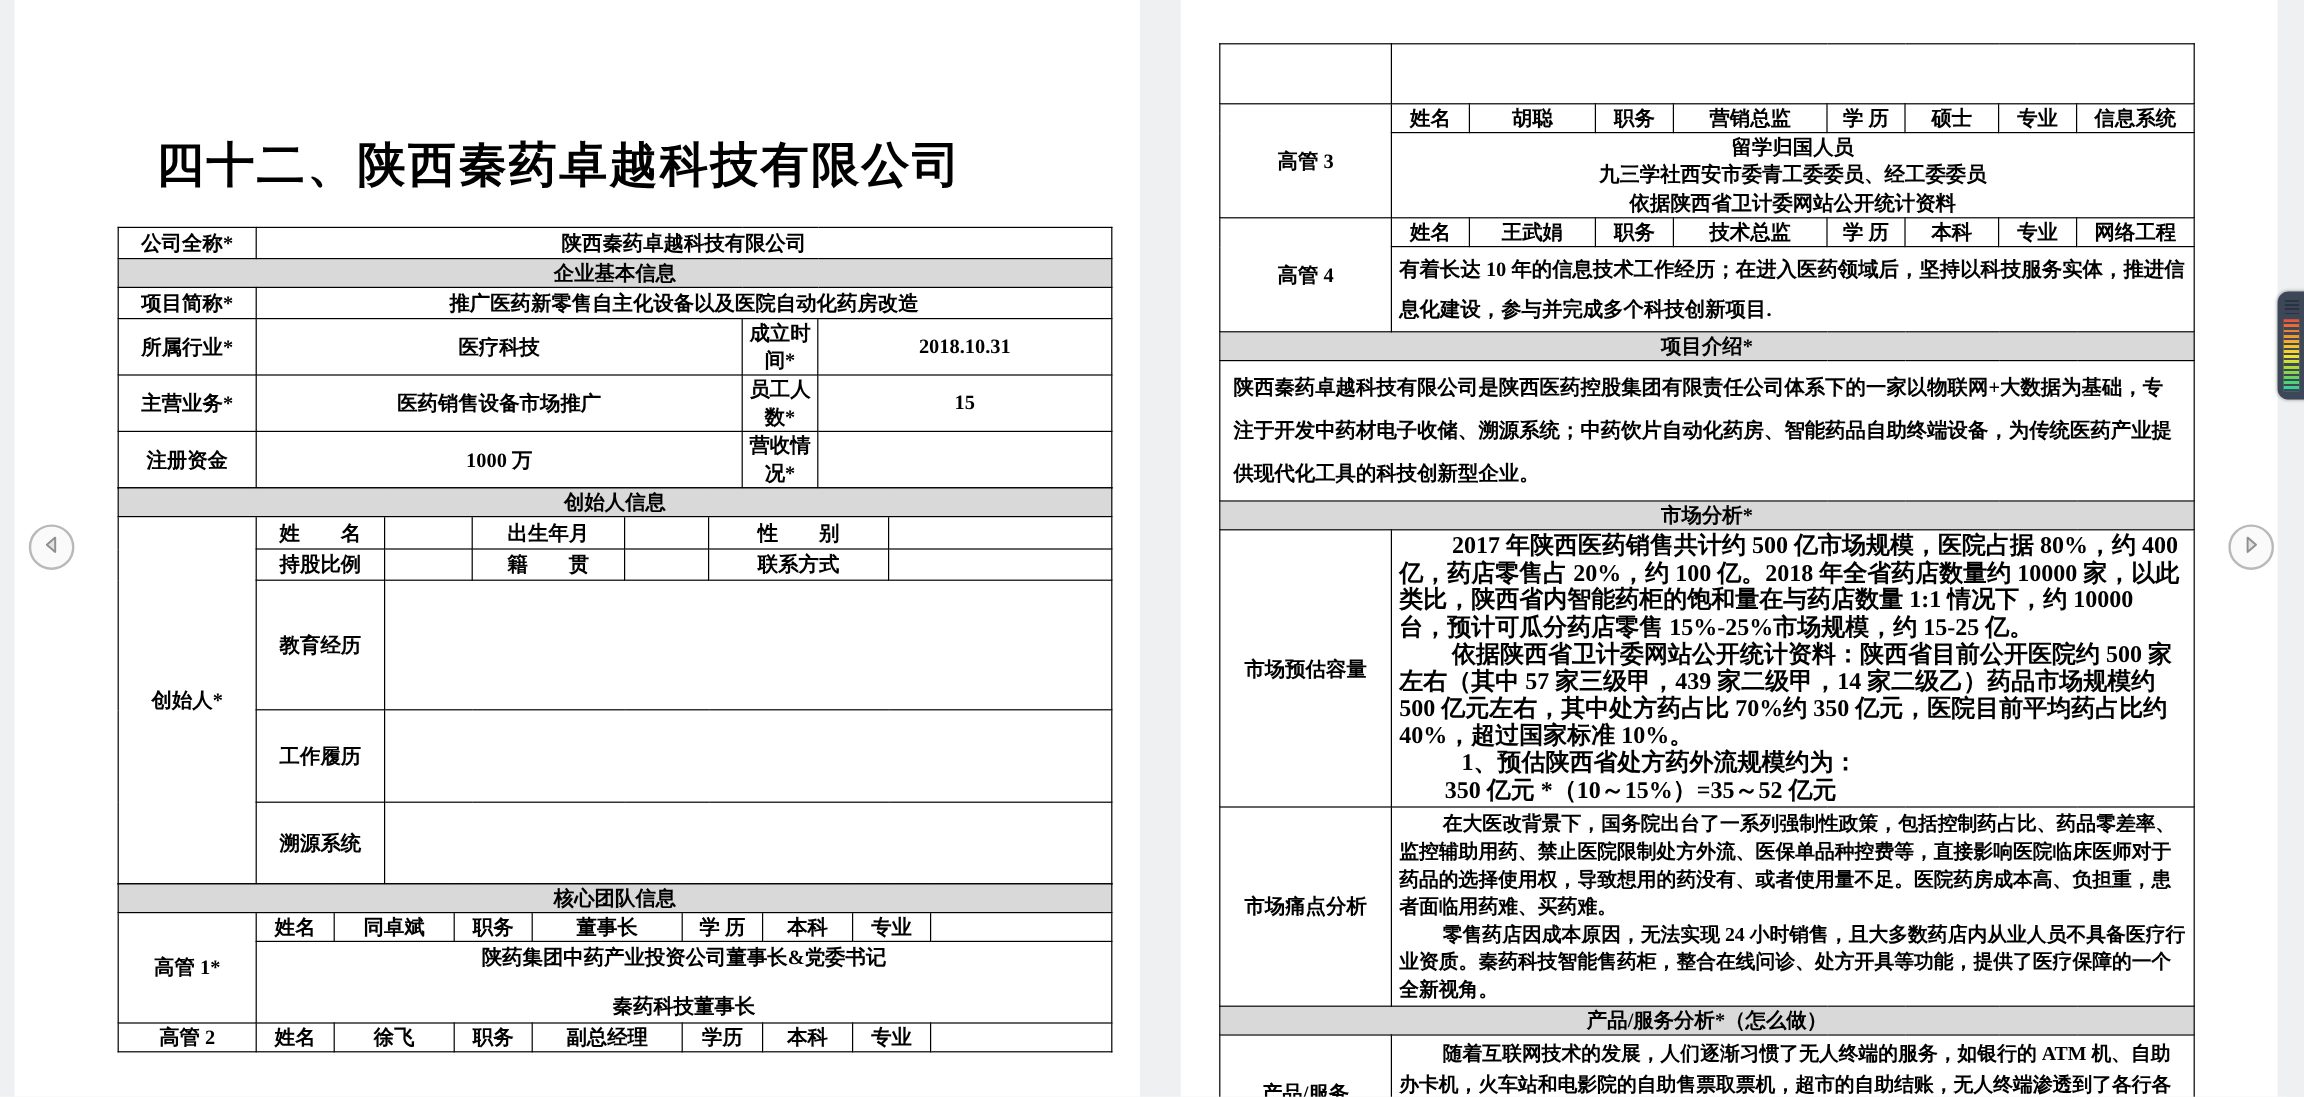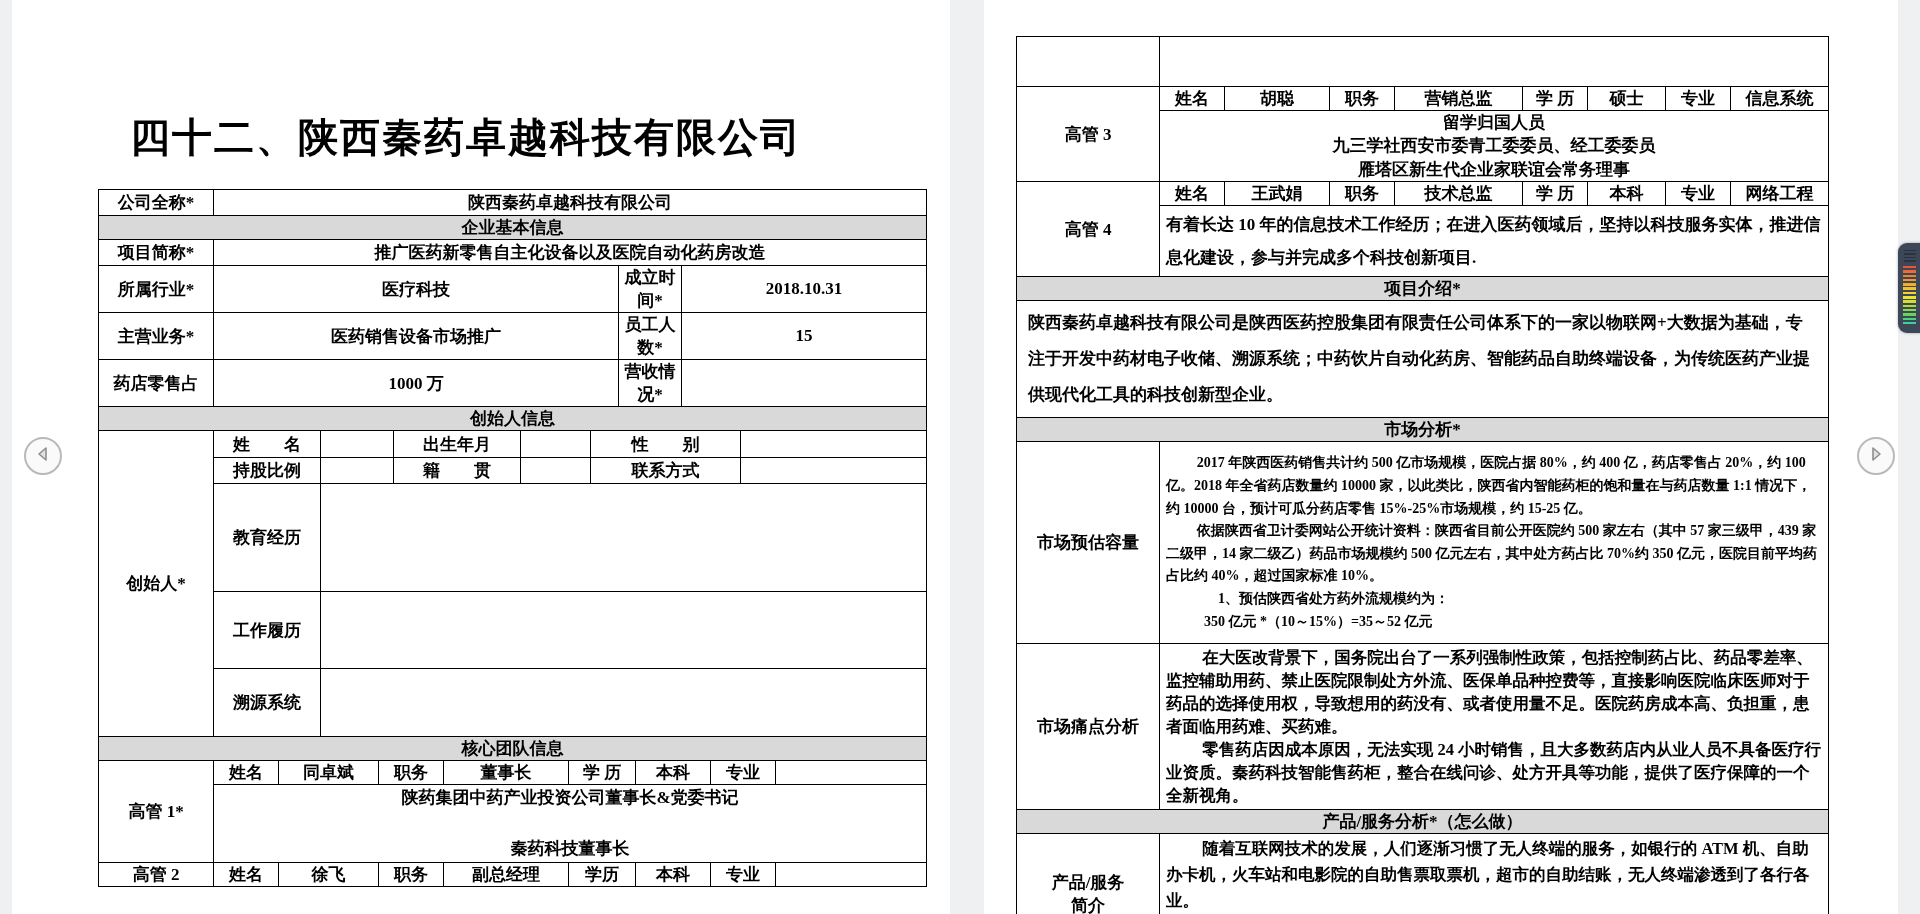--- a/index.html
+++ b/index.html
@@ -16,31 +16,31 @@
   table.doc td{border:1px solid #000;text-align:center;vertical-align:middle;padding:0 3px;overflow:hidden;}
   .tblwrap{position:absolute;}
   #tblL{left:86px;top:190px;width:828px;}
   #tblR{left:32px;top:37px;width:812px;}
   table.tL{width:828px;margin-top:-1px;}
   table.tR{width:812px;margin-top:-1px;}
   td.hdr{background:#d9d9d9;}
 
   .para{margin:0;text-align:left;font-weight:bold;}
   .p-proj{font-size:17px;line-height:36px;padding:2px 5px;}
-  .p-cap{font-size:14px;line-height:22.6px;}
+  .p-cap{font-size:20px;line-height:22.6px;}
   .p-pain{font-size:16.5px;line-height:23px;}
   .p-prod{font-size:16.5px;line-height:26px;}
   .p-exec4{font-size:17px;line-height:33px;}
   .indent{text-indent:2.2em;}
   .pl3{padding-left:52px;}
   .pl2{padding-left:38px;}
   .padcell{padding:2px 6px !important;}
 
   .desc2 div{line-height:26px;}
-  .desc2 div + div{margin-top:25px;}
+  .desc2 div + div{margin-top:15px;}
   .desc3 div{line-height:23.4px;}
 
   
   .navbtn{position:absolute;width:38px;height:38px;border-radius:50%;border:2px solid #b9b9b9;
       background:rgba(250,250,250,0.92);display:flex;align-items:center;justify-content:center;
       box-sizing:border-box;cursor:pointer;}
   #prevBtn{left:24px;top:437px;}
   #nextBtn{left:1857px;top:437px;}
 
   
@@ -88,21 +88,21 @@
           <td>成立时间*</td>
           <td>2018.10.31</td>
         </tr>
         <tr style="height:44px">
           <td>主营业务*</td>
           <td>医药销售设备市场推广</td>
           <td>员工人数*</td>
           <td>15</td>
         </tr>
         <tr style="height:44px">
-          <td>药店零售占</td>
+          <td>注册资金</td>
           <td>1000 万</td>
           <td>营收情况*</td>
           <td></td>
         </tr>
       </tbody>
         </table>
 
       <table class="doc tL">
         <colgroup>
             <col style="width:115px">
@@ -226,21 +226,21 @@
           <td>营销总监</td>
           <td>学 历</td>
           <td>硕士</td>
           <td>专业</td>
           <td>信息系统</td>
         </tr>
         <tr style="height:70px">
           <td colspan="8" class="desc3">
             <div>留学归国人员</div>
             <div>九三学社西安市委青工委委员、经工委委员</div>
-            <div>雁塔区新生代企业家联谊会常务理事</div>
+            <div>依据陕西省卫计委网站公开统计资料</div>
           </td>
         </tr>
         <tr style="height:24px">
           <td rowspan="2">高管 4</td>
           <td>姓名</td>
           <td>王武娟</td>
           <td>职务</td>
           <td>技术总监</td>
           <td>学 历</td>
           <td>本科</td>

